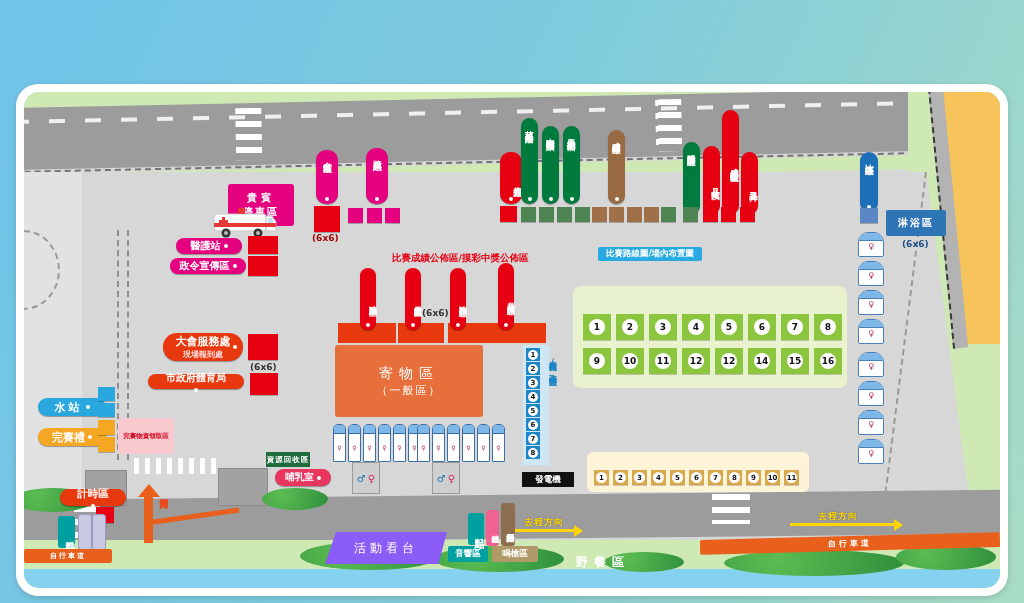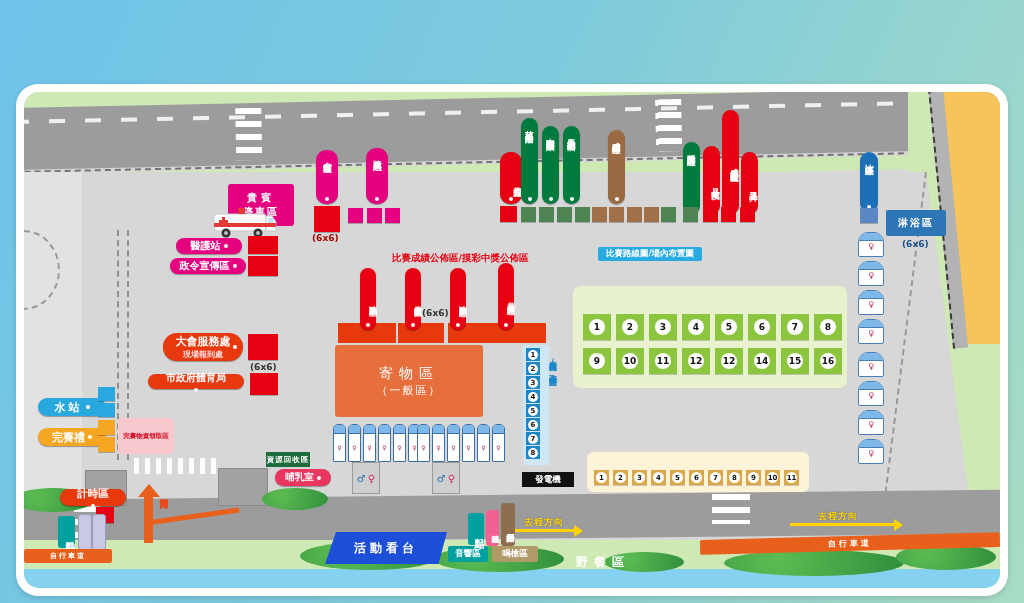--- a/index.html
+++ b/index.html
@@ -130,22 +130,22 @@
   .mtoilet .t-fig{position:absolute;left:50%;top:60%;transform:translate(-50%,-50%);
     font-size:6px;color:#b03060;}
   .wc{position:absolute;width:26px;height:30px;background:#cfcfcf;border:1px solid #9a9a9a;
     display:flex;align-items:center;justify-content:center;gap:2px;font-size:10px;font-weight:700;}
   .wc .m{color:#1d6fb8;} .wc .f{color:#d02b6a;}
 
   .recycle{position:absolute;left:242px;top:360px;width:44px;height:15px;background:#1e6b3c;
     border-radius:0;color:#fff;font-size:7.5px;font-weight:700;display:flex;
     align-items:center;justify-content:center;letter-spacing:1px;}
 
-  .trapezoid{position:absolute;left:301px;top:440px;width:122px;height:32px;background:#1d4ed8;
-    clip-path:polygon(9% 0,100% 0,93% 100%,0 100%);color:#fff;font-weight:700;font-size:12px;
+  .trapezoid{position:absolute;left:301px;top:440px;width:122px;height:32px;background:#8b5cf6;
+    clip-path:polygon(9% 0,100% 0,93% 100%,0 100%);color:#fff;font-weight:400;font-size:12px;
     display:flex;align-items:center;justify-content:center;letter-spacing:4px;}
   .teal-box{position:absolute;background:#00a0a0;color:#fff;font-weight:700;
     display:flex;align-items:center;justify-content:center;border-radius:2px;}
   .tanbox{position:absolute;background:#b09a6a;color:#fff;font-weight:700;
     display:flex;align-items:center;justify-content:center;border-radius:2px;}
   .gate{position:absolute;width:12px;height:34px;background:#c9c9e4;border:1px solid #9b9bc0;border-radius:3px;}
 
   .uparrow{position:absolute;left:120px;top:405px;width:9px;height:46px;background:#e8601c;}
   .uparrow:before{content:'';position:absolute;top:-13px;left:-6.5px;
     border:11px solid transparent;border-bottom:13px solid #e8601c;border-top:0;}

